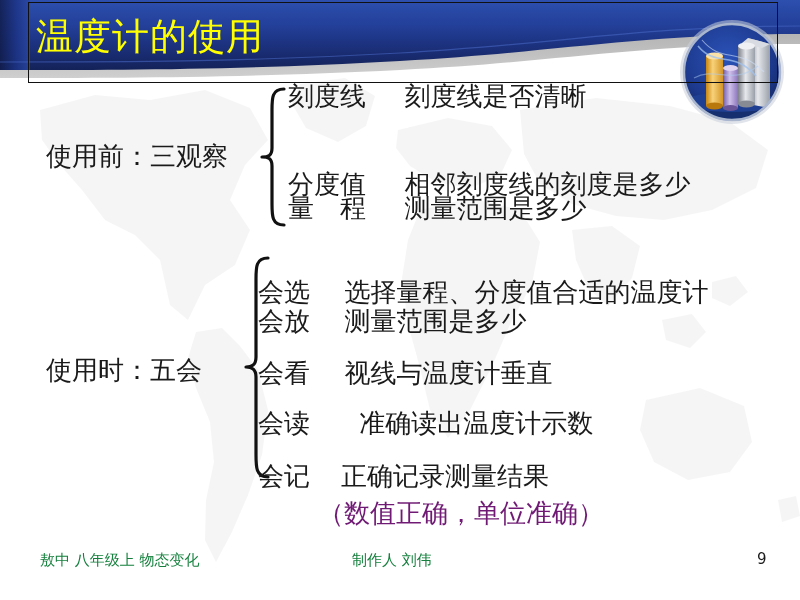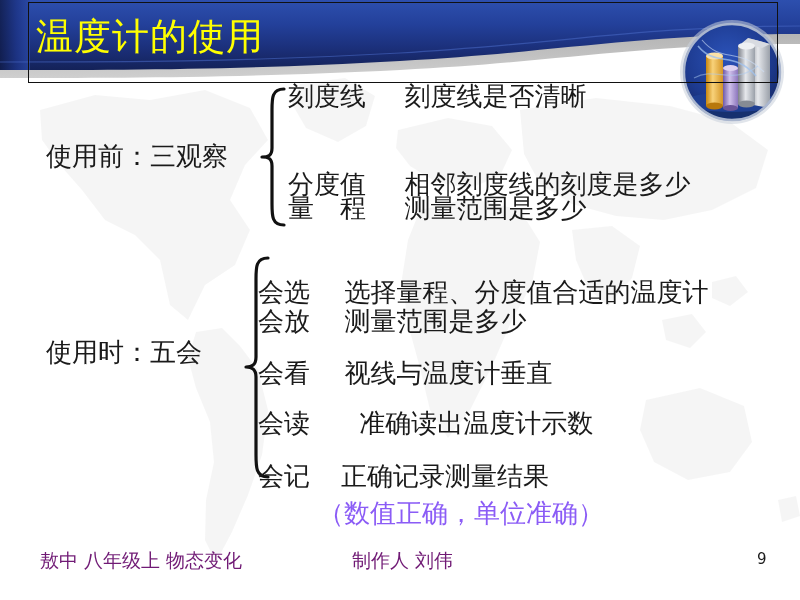--- a/index.html
+++ b/index.html
@@ -86,30 +86,30 @@
     color: #1a1a1a;
     white-space: nowrap;
   }
   .row .key { display: inline-block; }
   .row .val { display: inline-block; }
 
   .subline {
     position: absolute;
     font-size: 26px;
     line-height: 32px;
-    color: #8b5cf6;
+    color: #701a75;
     white-space: nowrap;
   }
 
   
   .footer-text {
     position: absolute;
-    font-size: 19px;
+    font-size: 15px;
     line-height: 17px;
-    color: #701a75;
+    color: #15803d;
     font-family: "DejaVu Serif", "Liberation Serif", serif;
     white-space: nowrap;
   }
   #footer-left  { left: 40px;  top: 552px; }
   #footer-mid   { left: 352px; top: 552px; }
   #page-number  {
     position: absolute;
     left: 757px; top: 550px;
     font-size: 15px;
     color: #1a1a1a;
@@ -268,21 +268,21 @@
 
     <div class="row" style="left:288px; top:192px;">
       <span class="key">量　程</span>
       <span style="display:inline-block;width:22px;"></span>
       <span class="val">测量范围是多少</span>
     </div>
   </div>
 
   <div class="blk">
 
-    <div class="lead" style="left:35px; top:336px;">使用时：五会</div>
+    <div class="lead" style="left:35px; top:354px;">使用时：五会</div>
 
     <svg class="brace" style="left:240px; top:255px; width:36px; height:226px;" viewBox="0 0 36 226">
       <path d="M28,3 C16,3 16,12 16,24 L16,102 C16,110 12,112 6,112
                C12,112 16,114 16,122 L16,200 C16,212 16,222 28,222" fill="none" stroke="#111111" stroke-width="3.2" stroke-linecap="round" stroke-linejoin="round"></path>
     </svg>
 
     <div class="row" style="left:258px; top:253px;margin-top:23px;">
       <span class="key">会选</span>
       <span style="display:inline-block;width:18px;"></span>
       <span class="val">选择量程、分度值合适的温度计</span>

